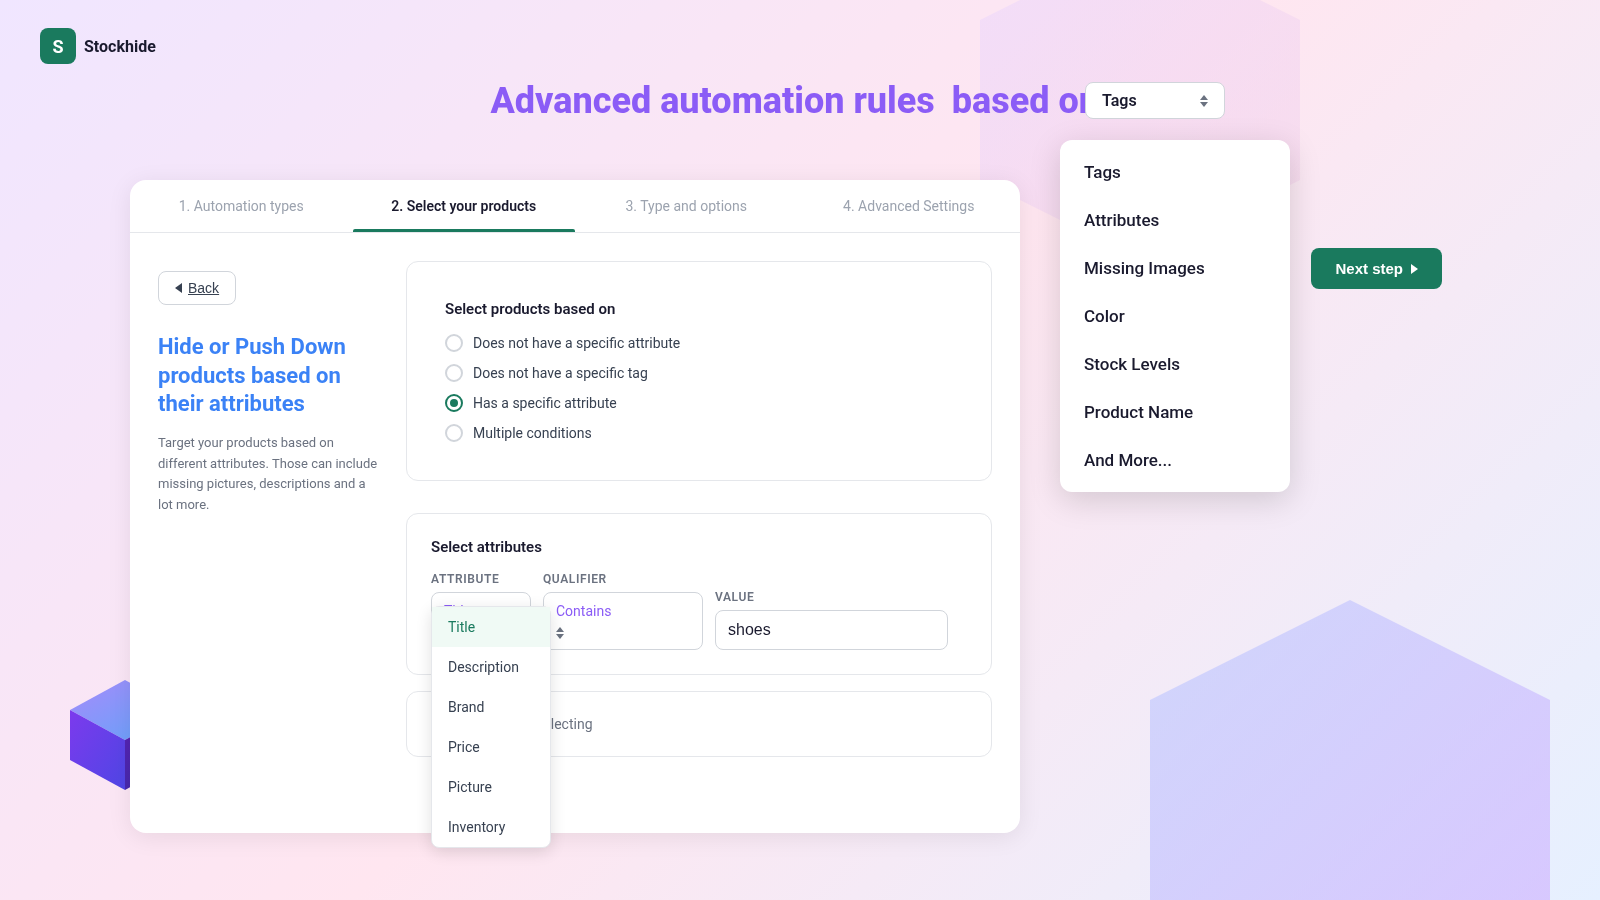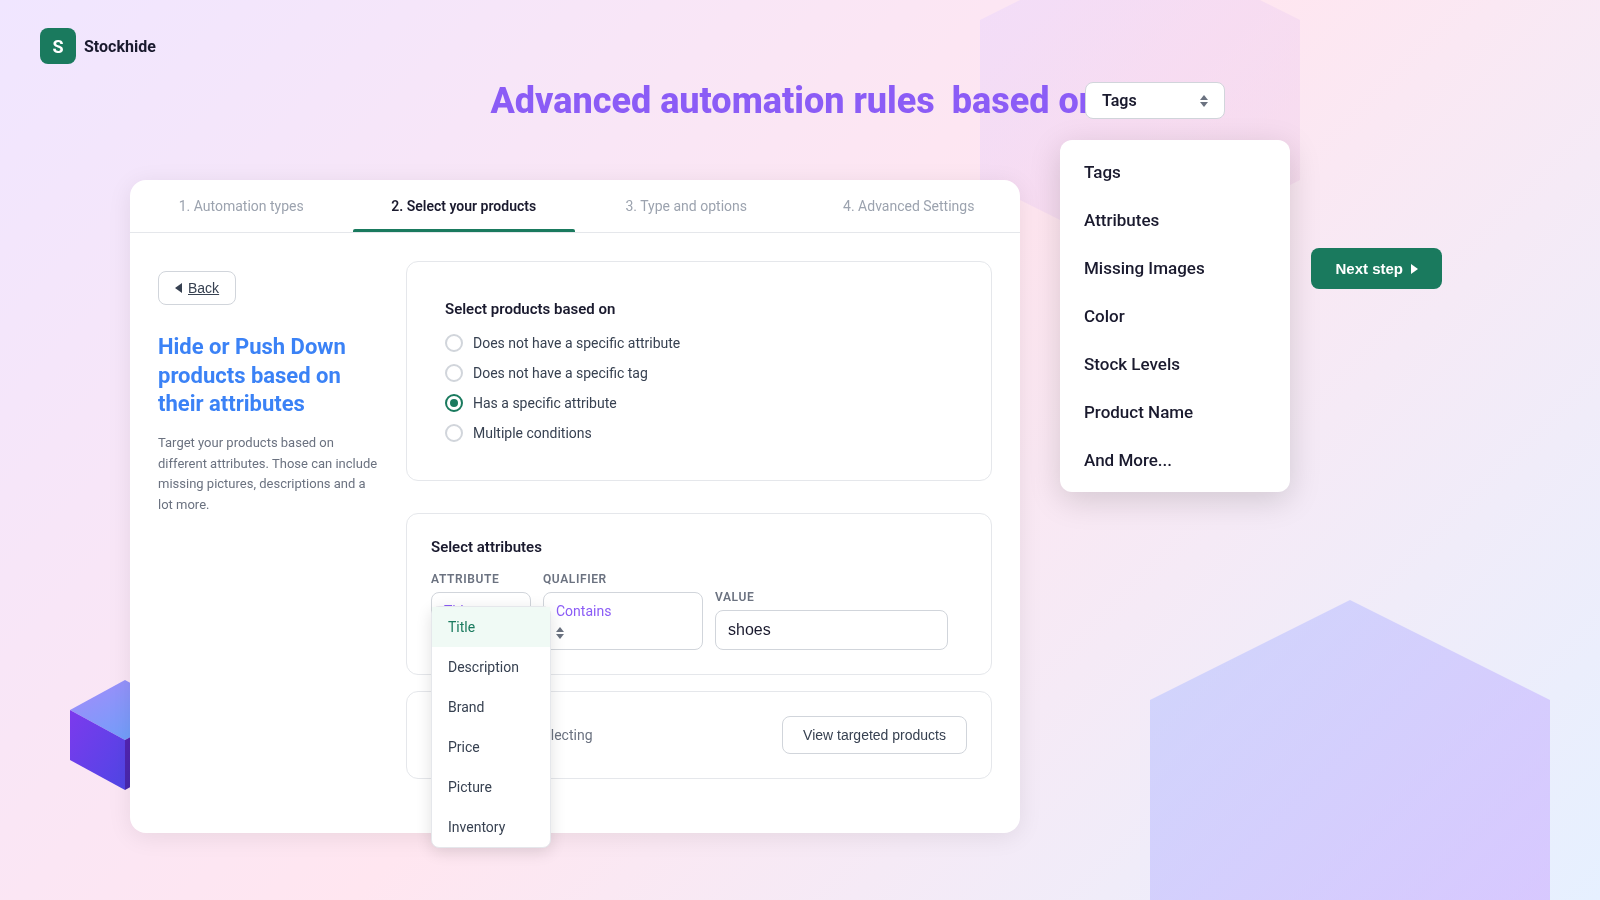--- a/index.html
+++ b/index.html
@@ -550,21 +550,20 @@
           <div class="attr-dd-item">Description</div>
           <div class="attr-dd-item">Brand</div>
           <div class="attr-dd-item">Price</div>
           <div class="attr-dd-item">Picture</div>
           <div class="attr-dd-item">Inventory</div>
         </div>
       </div>
 
       <div class="bottom-section">
         <span class="targeting-text">Your targeting is selecting</span>
-        <button class="view-products-btn">View targeted products</button>
       </div>
 
     </div>
   </div>
 </div>
 
 <button class="next-btn">
   <span>Next step</span>
   <span class="arrow-right"></span>
 </button>

